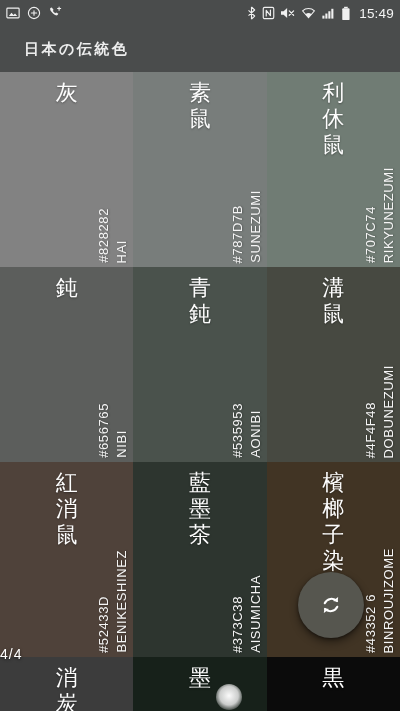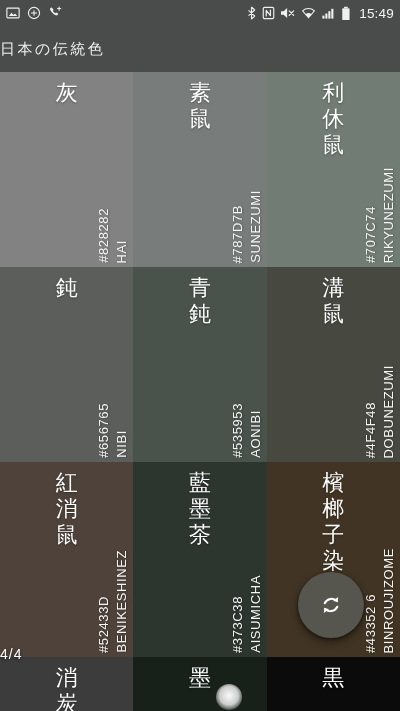--- a/index.html
+++ b/index.html
@@ -28,22 +28,22 @@
   }
 
   
   .titlebar{
     position:absolute; top:26px; left:0; width:400px; height:46px;
     background:#4a4c4c; z-index:35;
     display:flex; align-items:center;
   }
   .titlebar .title{
     color:#ededed; font-size:15px; letter-spacing:2.5px;
-    padding-left:0; font-family:"DejaVu Sans", sans-serif;
-    font-weight:400;
+    padding-left:24px; font-family:"DejaVu Sans", sans-serif;
+    font-weight:700;
   }
 
   
   .grid{
     position:absolute; top:72px; left:0; width:400px; height:639px;
     display:grid;
     grid-template-columns:133.33px 133.33px 133.34px;
     grid-auto-rows:195px;
     z-index:10;
   }

